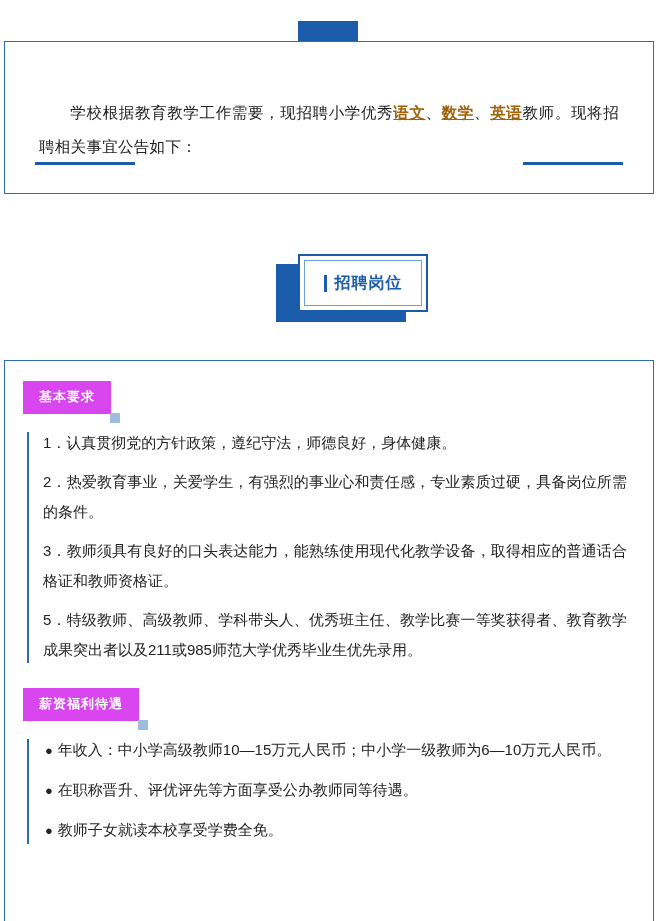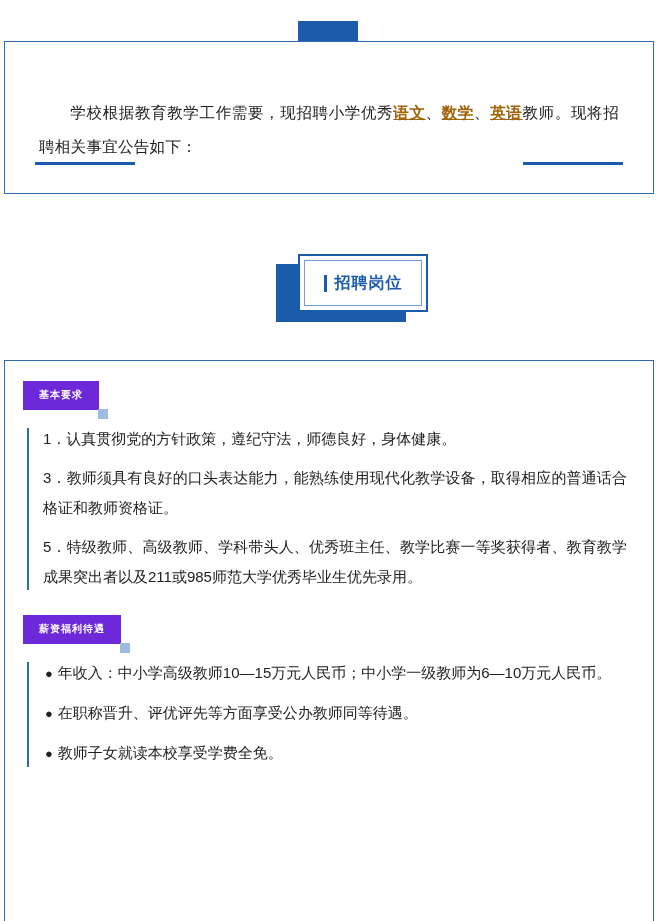--- a/index.html
+++ b/index.html
@@ -134,24 +134,24 @@
     position: relative;
     margin: 0 4px;
     border: 1px solid #2f6bb5;
     box-sizing: border-box;
     min-height: 570px;
     padding: 20px 0 0 0;
     background: #ffffff;
   }
   .tag {
     display: inline-block;
-    background: #6d28d9;
+    background: #d946ef;
     color: #ffffff;
     font-weight: bold;
-    font-size: 10px;
+    font-size: 13px;
     letter-spacing: 1px;
     padding: 7px 16px 8px 16px;
     margin-left: 18px;
     position: relative;
   }
   .tag::after {
     content: "";
     position: absolute;
     right: -9px;
     bottom: -9px;
@@ -213,20 +213,21 @@
     </div>
   </div>
 </div>
 
 <div class="panel">
 
   <div class="tag">基本要求</div>
 
   <div class="list-block">
     <div class="item">1．认真贯彻党的方针政策，遵纪守法，师德良好，身体健康。</div>
+    <div class="item">2．热爱教育事业，关爱学生，有强烈的事业心和责任感，专业素质过硬，具备岗位所需的条件。</div>
     <div class="item">3．教师须具有良好的口头表达能力，能熟练使用现代化教学设备，取得相应的普通话合格证和教师资格证。</div>
     <div class="item">5．特级教师、高级教师、学科带头人、优秀班主任、教学比赛一等奖获得者、教育教学成果突出者以及211或985师范大学优秀毕业生优先录用。</div>
   </div>
 
   <div style="height:14px"></div>
 
   <div class="tag">薪资福利待遇</div>
 
   <div class="list-block">
     <div class="item bullet">

